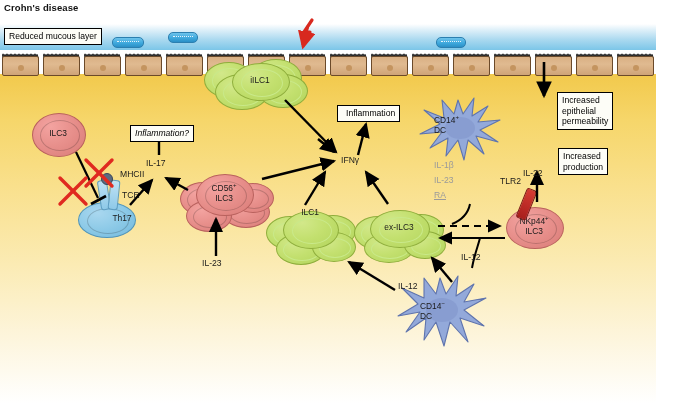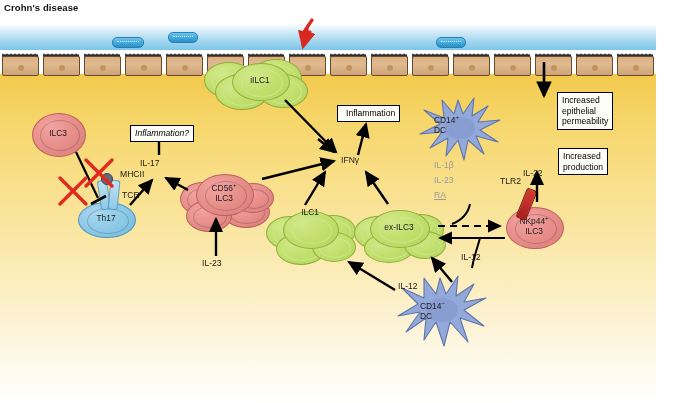--- a/index.html
+++ b/index.html
@@ -250,21 +250,21 @@
   <div class="celltxt" style="left:232px;top:75px;width:56px;">iILC1</div>
 
   <div class="cell pink" style="left:32px;top:113px;width:52px;height:42px;">
       <div class="cell-inner" style="left:7px;top:6px;width:38px;height:29px;"></div>
     </div>
   <div class="celltxt" style="left:32px;top:128px;width:52px;">ILC3</div>
 
   <div class="cell blue-cell" style="left:78px;top:202px;width:56px;height:34px;">
       <div class="cell-inner" style="left:8px;top:5px;width:40px;height:24px;"></div>
     </div>
-  <div class="celltxt" style="left:78px;top:213px;width:56px;">Th17</div>
+  <div class="celltxt" style="left:78px;top:213px;width:56px;padding-left:16px;">Th17</div>
 
   <div class="cell pink" style="left:180px;top:182px;width:44px;height:32px;">
       <div class="cell-inner" style="left:6px;top:5px;width:32px;height:22px;"></div>
     </div>
   <div class="cell pink" style="left:222px;top:196px;width:46px;height:30px;">
       <div class="cell-inner" style="left:6px;top:5px;width:34px;height:20px;"></div>
     </div>
   <div class="cell pink" style="left:186px;top:200px;width:44px;height:30px;">
       <div class="cell-inner" style="left:6px;top:5px;width:32px;height:20px;"></div>
     </div>
@@ -395,30 +395,31 @@
 
     <path d="M470 204 C468 214 462 220 452 224" stroke="#000" stroke-width="2" fill="none"></path>
 
     <path d="M472 268 C474 256 478 246 480 238" stroke="#000" stroke-width="2" fill="none"></path>
 
     <path d="M537 202 L537 172" stroke="#000" stroke-width="2.4" fill="none" marker-end="url(#ah)"></path>
 
     <path d="M544 62 L544 96" stroke="#000" stroke-width="2.6" fill="none" marker-end="url(#ah)"></path>
   </svg>
 
-  <div class="lab" style="left:140px;top:158px;">IL-17</div>
+  <div class="lab" style="left:146px;top:158px;">IL-17</div>
   <div class="lab" style="left:202px;top:258px;">IL-23</div>
   <div class="lab" style="left:341px;top:155px;">IFNγ</div>
   <div class="lab gray" style="left:434px;top:160px;">IL-1β</div>
   <div class="lab gray" style="left:434px;top:175px;">IL-23</div>
   <div class="lab gray" style="left:434px;top:190px;text-decoration:underline;">RA</div>
   <div class="lab" style="left:523px;top:168px;">IL-22</div>
   <div class="lab" style="left:461px;top:252px;">IL-12</div>
   <div class="lab" style="left:398px;top:281px;">IL-12</div>
 
+  <div class="box" style="left:4px;top:28px;">Reduced mucous layer</div>
   <div class="box" style="left:130px;top:125px;font-style:italic;">Inflammation?</div>
   <div class="box" style="left:337px;top:105px;padding-left:8px;">Inflammation</div>
   <div class="box" style="left:557px;top:92px;">Increased
 epithelial
 permeability</div>
   <div class="box" style="left:558px;top:148px;">Increased
 production</div>
 
 </div>
 

